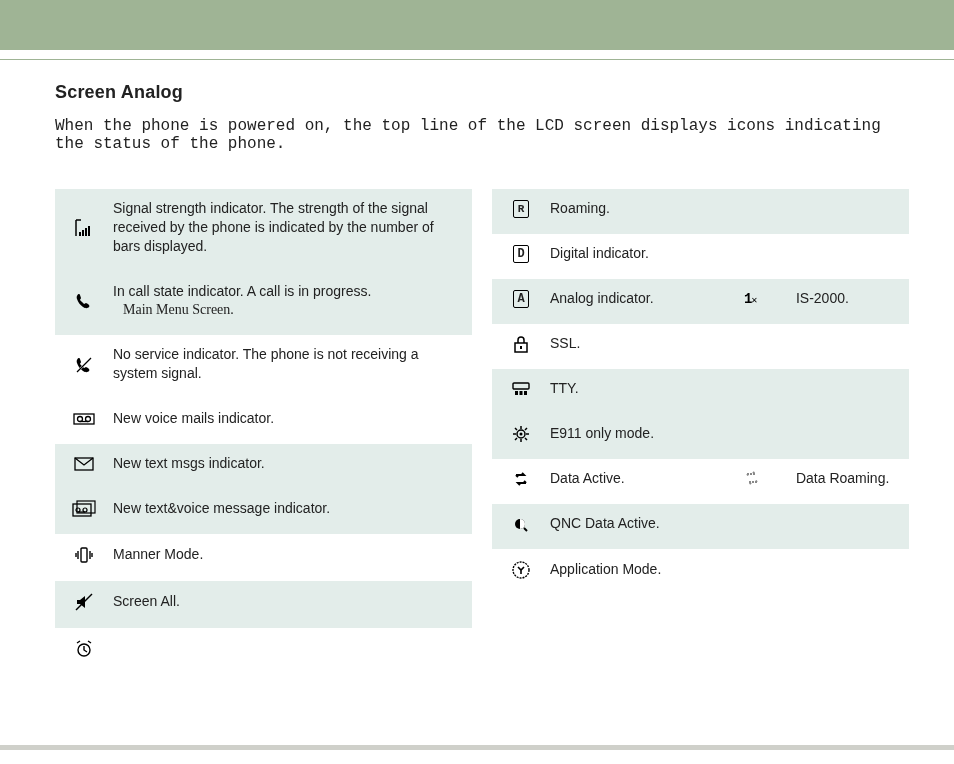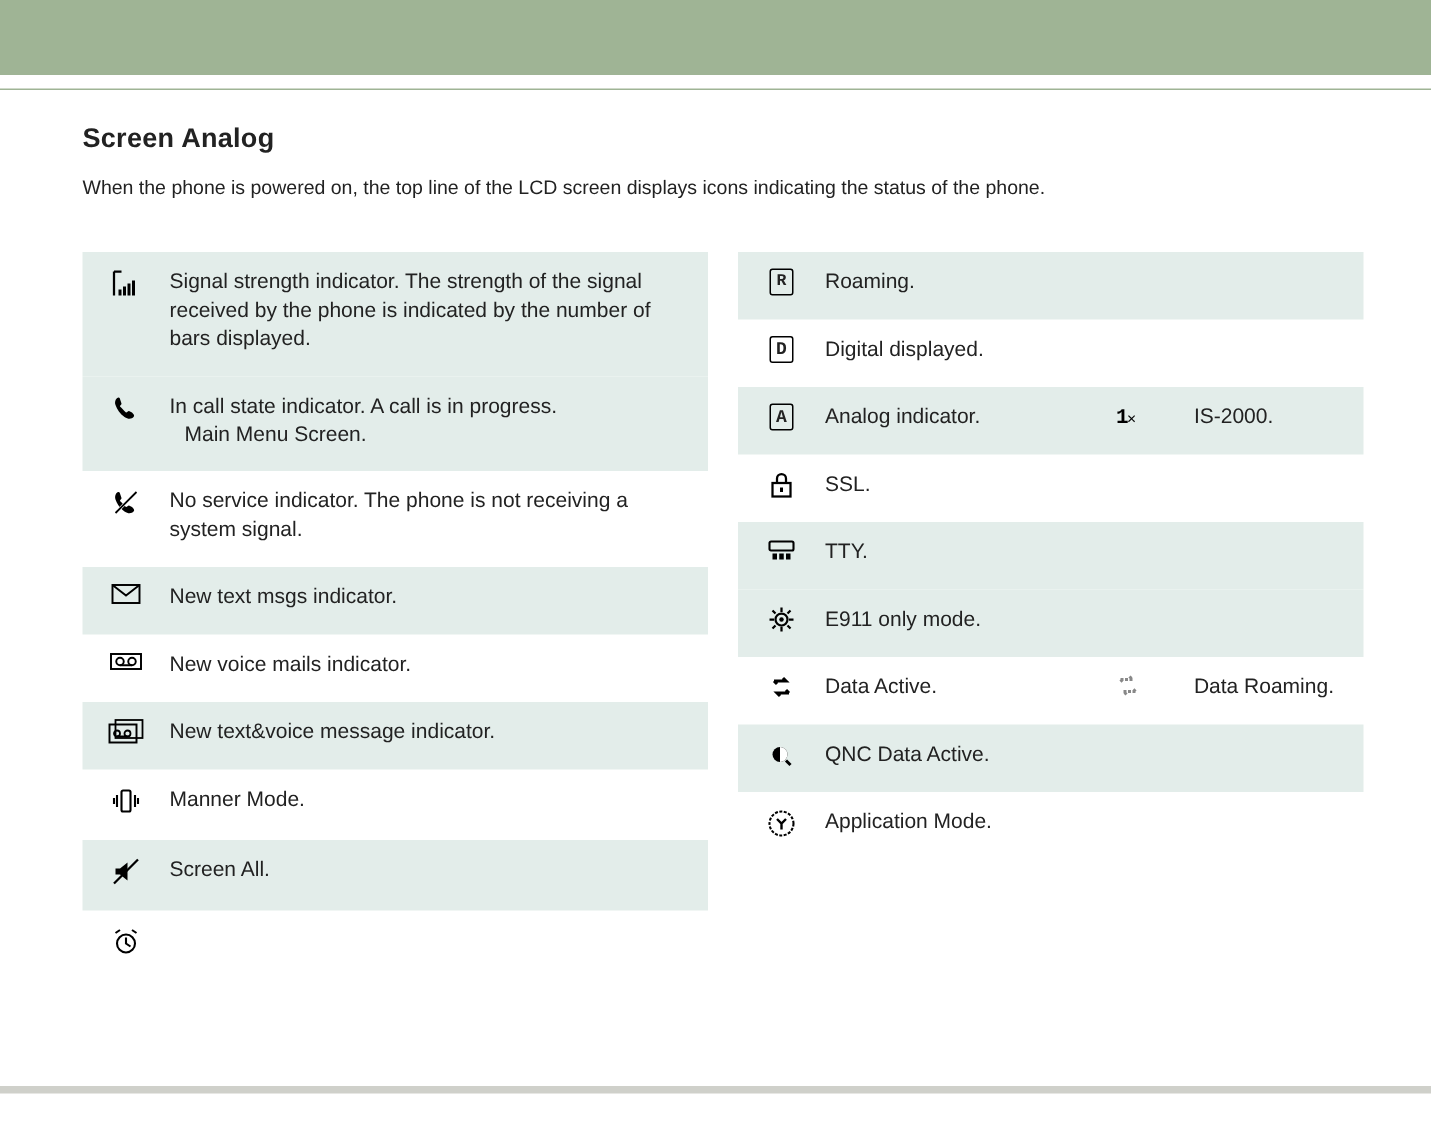--- a/index.html
+++ b/index.html
@@ -23,36 +23,36 @@
     padding: 22px 45px 20px 55px;
   }
   h2 {
     font-size: 18px;
     font-weight: bold;
     margin: 0 0 14px 0;
     font-family: "Arial Narrow", Arial, sans-serif;
     letter-spacing: 0.2px;
   }
   .intro {
-    font-size: 13px;
+    font-size: 16px;
     margin: 0 0 36px 0;
-    font-family: Liberation Sans, sans-serif;
+    font-family: Liberation Mono, monospace;
     font-stretch: condensed;
   }
   .columns {
     display: flex;
     gap: 20px;
   }
   .col {
     flex: 1;
     min-width: 0;
   }
   .row {
     display: flex;
-    align-items: flex-start;
+    align-items: center;
     padding: 10px 8px 16px 4px;
     font-size: 14px;
     line-height: 1.35;
     font-family: "Helvetica Neue", Arial, sans-serif;
     font-stretch: condensed;
   }
   .row.shaded {
     background: #e3edea;
   }
   .icon-cell {
@@ -65,20 +65,21 @@
   }
   .desc-cell {
     flex: 1;
     padding-left: 4px;
   }
   .sub-note {
     display: block;
   }
   .sub-indent {
     padding-left: 10px;
+    font-family: Liberation Serif, serif;
   }
   .dual .desc-cell {
     display: flex;
     gap: 24px;
     align-items: center;
   }
   .dual .pair-a { flex: 0 0 45%; }
   .dual .pair-icon {
     width: 40px;
     display: flex;
@@ -144,39 +145,39 @@
         <div class="row">
           <div class="icon-cell">
             <svg width="20" height="20" viewBox="0 0 20 20">
               <path d="M5 3c-1 0-3 2-2 5 1 3 3 6 6 8 3 2 5 1 6 0 1-1 0-2-1-3l-2-1c-1 0-1 1-2 1-1-1-3-3-4-4 0-1 1-1 1-2l-1-3c0-1-1-1-1-1z" fill="#000"></path>
               <line x1="3" y1="17" x2="17" y2="3" stroke="#fff" stroke-width="2"></line>
               <line x1="3" y1="17" x2="17" y2="3" stroke="#000" stroke-width="1.2"></line>
             </svg>
           </div>
           <div class="desc-cell"><span>No service indicator. The phone is not receiving a system signal.</span></div>
         </div>
-        <div class="row shaded">
-          <div class="icon-cell">
-            <svg width="20" height="14" viewBox="0 0 20 14">
-              <rect x="1" y="1" width="18" height="12" fill="none" stroke="#000" stroke-width="1.3"></rect>
-              <path d="M1 1l9 7 9-7" fill="none" stroke="#000" stroke-width="1.3"></path>
-            </svg>
-          </div>
-          <div class="desc-cell"><span>New text msgs indicator.</span></div>
-        </div>
         <div class="row">
           <div class="icon-cell">
             <svg width="22" height="14" viewBox="0 0 22 14">
               <rect x="1" y="2" width="20" height="10" fill="none" stroke="#000" stroke-width="1.3"></rect>
               <circle cx="7" cy="7" r="2.5" fill="none" stroke="#000" stroke-width="1.3"></circle>
               <circle cx="15" cy="7" r="2.5" fill="none" stroke="#000" stroke-width="1.3"></circle>
               <line x1="7" y1="9.5" x2="15" y2="9.5" stroke="#000" stroke-width="1.3"></line>
             </svg>
           </div>
           <div class="desc-cell"><span>New voice mails indicator.</span></div>
+        </div>
+        <div class="row shaded">
+          <div class="icon-cell">
+            <svg width="20" height="14" viewBox="0 0 20 14">
+              <rect x="1" y="1" width="18" height="12" fill="none" stroke="#000" stroke-width="1.3"></rect>
+              <path d="M1 1l9 7 9-7" fill="none" stroke="#000" stroke-width="1.3"></path>
+            </svg>
+          </div>
+          <div class="desc-cell"><span>New text msgs indicator.</span></div>
         </div>
         <div class="row shaded">
           <div class="icon-cell">
             <svg width="24" height="18" viewBox="0 0 24 18">
               <rect x="1" y="4" width="18" height="12" fill="none" stroke="#000" stroke-width="1.3"></rect>
               <circle cx="6" cy="10" r="2" fill="none" stroke="#000" stroke-width="1.2"></circle>
               <circle cx="13" cy="10" r="2" fill="none" stroke="#000" stroke-width="1.2"></circle>
               <line x1="6" y1="12" x2="13" y2="12" stroke="#000" stroke-width="1.2"></line>
               <rect x="5" y="1" width="18" height="12" fill="none" stroke="#000" stroke-width="1.2"></rect>
             </svg>
@@ -215,21 +216,21 @@
         <div class="row shaded">
           <div class="icon-cell">
             <div class="pix" style="font-size:11px">R</div>
           </div>
           <div class="desc-cell"><span>Roaming.</span></div>
         </div>
         <div class="row">
           <div class="icon-cell">
             <div class="pix">D</div>
           </div>
-          <div class="desc-cell"><span>Digital displayed.</span></div>
+          <div class="desc-cell"><span>Digital indicator.</span></div>
         </div>
         <div class="row shaded dual">
           <div class="icon-cell">
             <div class="pix">A</div>
           </div>
           <div class="desc-cell">
             <span class="pair-a">Analog indicator.</span>
             <span class="pair-icon">
               <svg width="20" height="16" viewBox="0 0 20 16">
                 <text x="2" y="13" font-family="Courier New" font-weight="bold" font-size="14" fill="#000">1</text>

